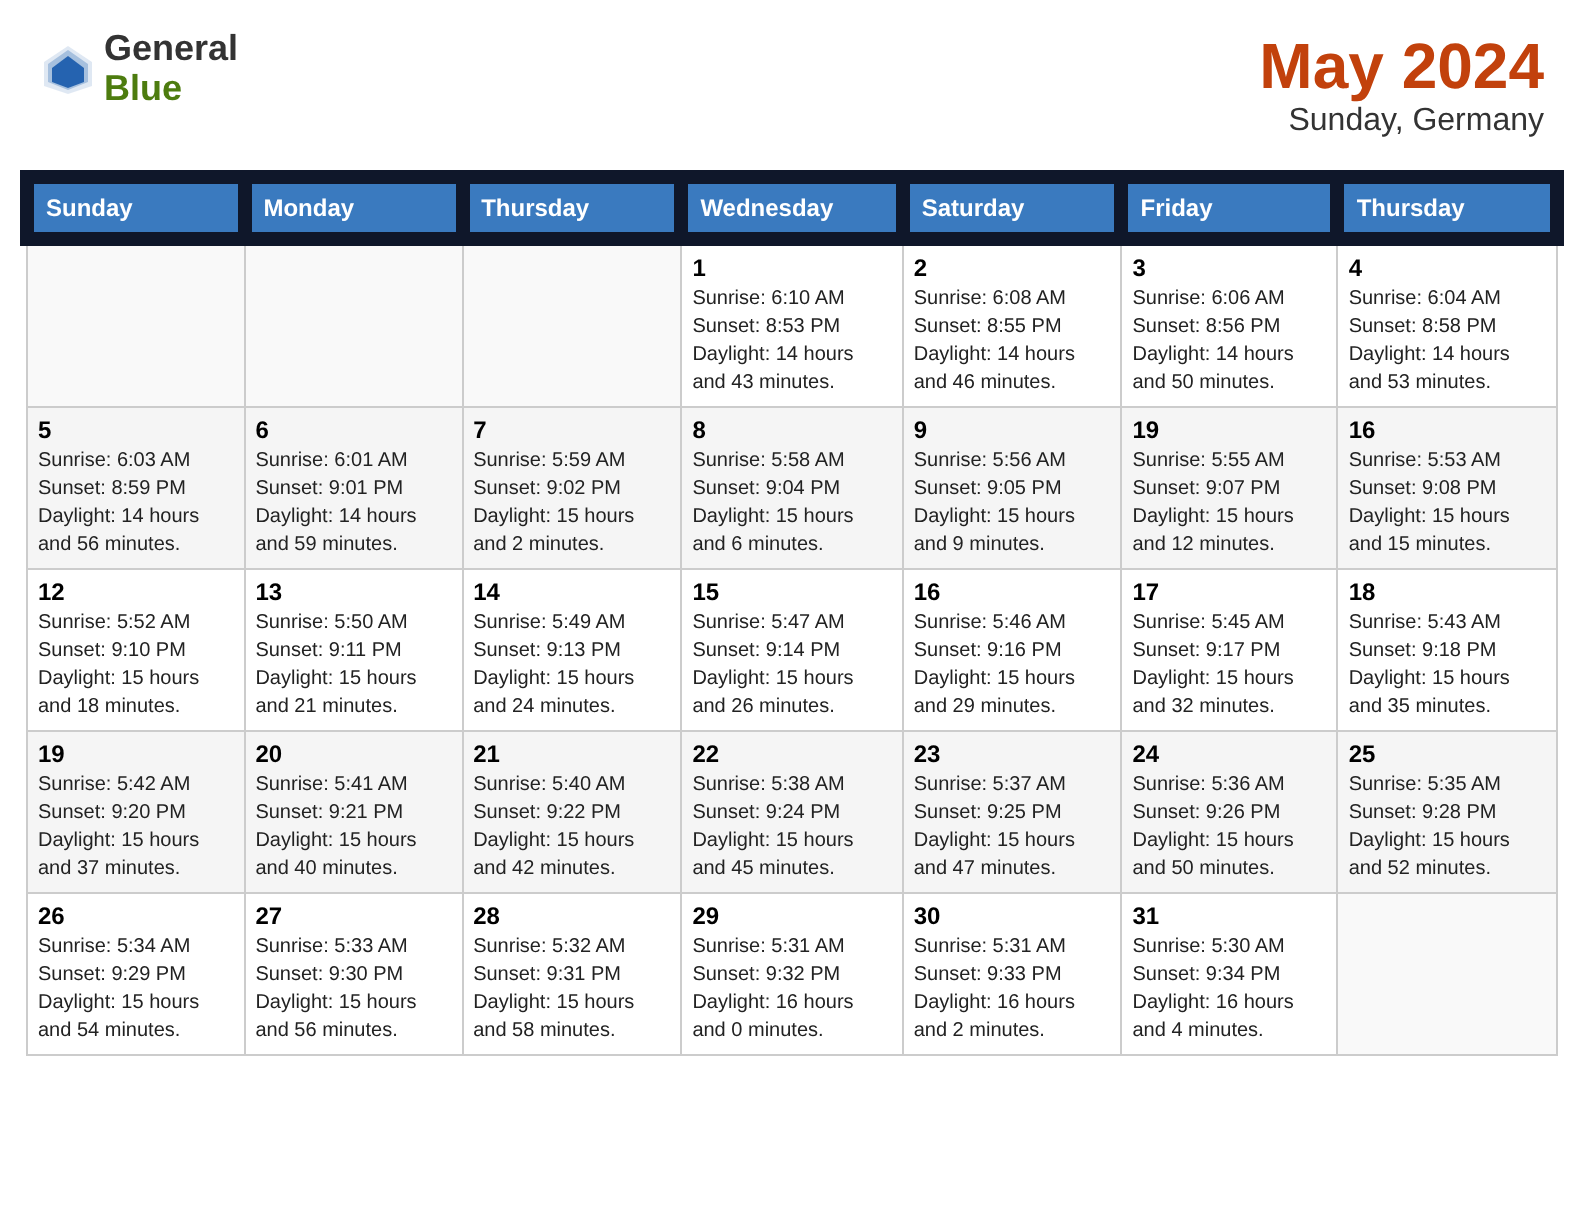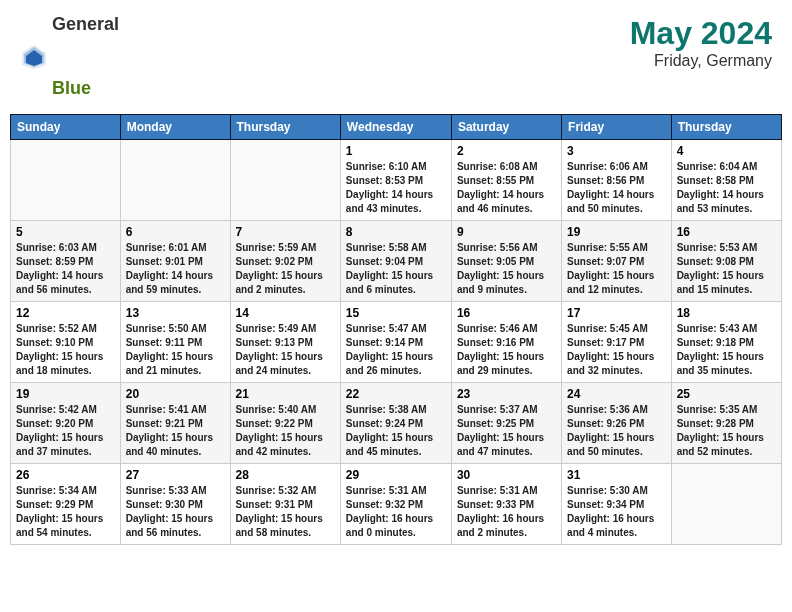--- a/index.html
+++ b/index.html
@@ -18,21 +18,20 @@
       padding: 5px 10px;
     }
     .logo {
       display: flex;
       align-items: center;
     }
     .logo-text {
       display: flex;
       flex-direction: column;
       line-height: 1.1;
-      gap: 44px;
     }
     .logo-general {
       font-size: 18px;
       font-weight: bold;
       color: #333;
     }
     .logo-blue {
       font-size: 18px;
       font-weight: bold;
       color: #4d7c0f;
@@ -43,38 +42,38 @@
       margin-right: 4px;
       display: inline-block;
       position: relative;
     }
     .title-block {
       text-align: right;
     }
     .title-month {
       font-size: 32px;
       font-weight: bold;
-      color: #0f766e;
+      color: #c2410c;
     }
     .title-location {
       font-size: 16px;
       color: #333;
     }
     .calendar {
       width: 100%;
       border-collapse: collapse;
       font-size: 11px;
     }
     .calendar th {
       background-color: #3a7abf;
       color: #fff;
       text-align: left;
       padding: 5px 6px;
       font-size: 12px;
-      border: 1px solid #0f172a;
+      border: 7px solid #0f172a;
     }
     .calendar td {
       vertical-align: top;
       border: 1px solid #ccc;
       padding: 4px 5px;
       width: 113px;
       height: 80px;
     }
     .calendar tr:nth-child(even) td {
       background-color: #f5f5f5;
@@ -85,21 +84,20 @@
     .day-num {
       font-weight: bold;
       font-size: 12px;
       margin-bottom: 2px;
       display: block;
     }
     .day-info {
       font-size: 10px;
       color: #222;
       line-height: 1.4;
-      font-weight: bold;
     }
     .empty-cell {
       background-color: #f9f9f9 !important;
     }
   </style>
 </head>
 <body>
 
 <div class="header">
   <div class="logo">
@@ -110,21 +108,21 @@
         <polygon points="14,7 22,13 22,20 14,23 6,20 6,13" fill="#2563b0"></polygon>
       </svg>
     </div>
     <div class="logo-text">
       <span class="logo-general">General</span>
       <span class="logo-blue">Blue</span>
     </div>
   </div>
   <div class="title-block">
     <div class="title-month">May 2024</div>
-    <div class="title-location">Friday, Germany</div>
+    <div class="title-location">Sunday, Germany</div>
   </div>
 </div>
 
 <table class="calendar">
   <thead>
     <tr>
     <th>Sunday</th>
         <th>Monday</th>
         <th>Thursday</th>
         <th>Wednesday</th>

